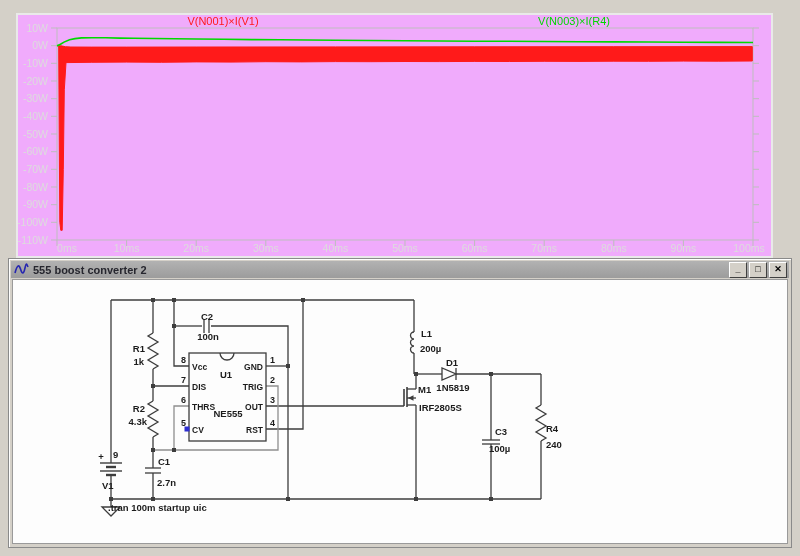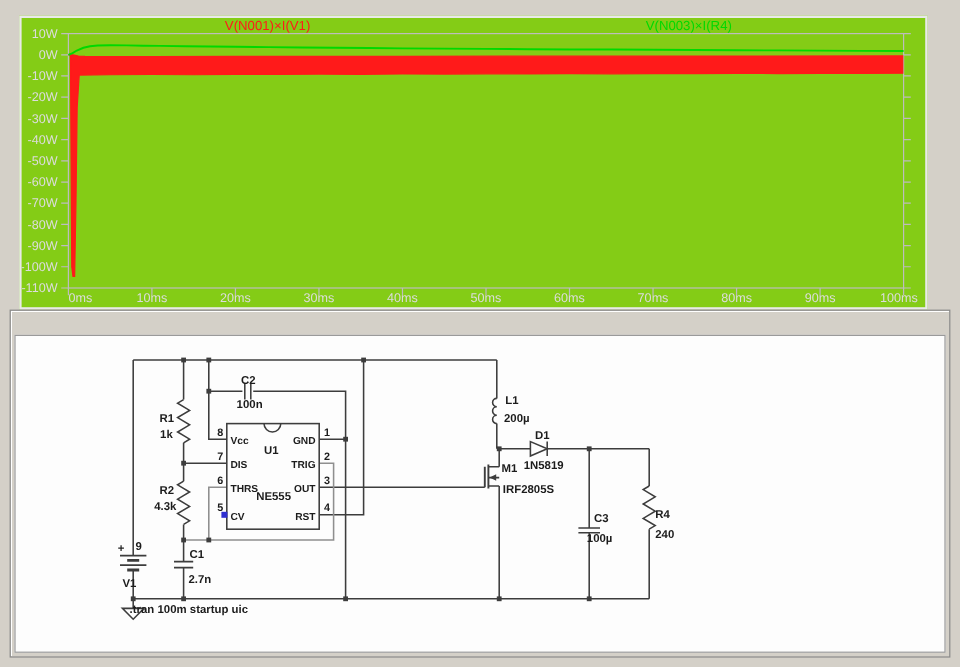--- a/index.html
+++ b/index.html
@@ -1,20 +1,20 @@
 <!DOCTYPE html>
 <html><head>
 <meta charset="utf-8">
 <style>
   html,body{margin:0;padding:0;}
   .screen{position:relative;width:800px;height:556px;background:#d4d0c8;overflow:hidden;
           font-family:"Liberation Sans",sans-serif;}
   
   .plot-panel{position:absolute;left:16px;top:13px;width:753px;height:241px;
-              background:#84cc16;border:2px solid #e9e9e9;}
+              background:#f0abfc;border:2px solid #e9e9e9;}
   .plot-panel svg{position:absolute;left:0;top:0;}
   text{font-family:"Liberation Sans",sans-serif;}
   .ticktext{fill:#dcdcdc;font-size:10.5px;}
   .tracelabel{font-size:11px;}
   
   .schem-window{position:absolute;left:8px;top:258px;width:782px;height:288px;
                 background:#d4d0c8;border:1px solid #8a8a8a;
                 box-shadow:inset 1px 1px 0 #ffffff;}
   .titlebar{position:absolute;left:2px;top:2px;right:2px;height:17px;
             background:linear-gradient(#b2b2b2,#9c9c9c);
@@ -125,20 +125,31 @@
           <polygon points="57.0,45.7 58.7,45.7 59.8,222.3 60.8,230.3 62.2,230.3 63.3,169.3 64.3,89.8 66.0,62.6 91.8,62.3 126.6,62.1 161.4,62.3 196.2,61.9 231.0,62.1 265.8,61.7 300.6,61.9 335.4,61.6 370.2,61.7 405.0,61.5 439.8,61.6 474.6,61.4 509.4,61.5 544.2,61.3 579.0,61.4 613.8,61.2 648.6,61.3 683.4,61.1 718.2,61.2 752.3,61.0 752.3,46.6 613.8,46.7 474.6,46.8 335.4,46.9 196.2,47.0 126.6,47.1 91.8,47.1 70.9,47.0 65.4,46.7 62.6,46.1 60.5,45.7" fill="#ff1a1a" stroke="#ff1a1a" stroke-width="1"></polygon>
           <polyline points="57.0,45.7 60.5,44.3 64.0,42.1 69.5,39.8 75.1,38.6 81.4,37.9 91.8,37.7 105.7,37.8 119.6,38.1 133.6,38.2 154.4,38.5 175.3,38.8 196.2,39.0 224.0,39.3 251.9,39.6 279.7,39.8 307.6,40.0 335.4,40.3 370.2,40.5 405.0,40.7 439.8,41.0 474.6,41.2 509.4,41.3 544.2,41.5 579.0,41.7 613.8,41.9 648.6,42.0 683.4,42.2 718.2,42.4 753.0,42.5" fill="none" stroke="#00d900" stroke-width="1.6"></polyline>
         </g>
 
       <text class="tracelabel" x="223" y="25" text-anchor="middle" fill="#ff1a1a">V(N001)×I(V1)</text>
       <text class="tracelabel" x="574" y="25" text-anchor="middle" fill="#00d900">V(N003)×I(R4)</text>
     </svg>
   </div>
 
   <div class="schem-window">
+    <div class="titlebar">
+      <svg class="title-icon" viewBox="0 0 15 13">
+        <path d="M1,10 C3,2 5,1 6.5,6 S9.5,12 11,5 S13,2 14,4" fill="none" stroke="#2525b0" stroke-width="1.6"></path>
+      </svg>
+      <span class="title-text">555 boost converter 2</span>
+      <div class="tbuttons">
+        <div class="tbtn">_</div>
+        <div class="tbtn">□</div>
+        <div class="tbtn">✕</div>
+      </div>
+    </div>
 
     <div class="canvas">
       <svg width="774" height="264" viewBox="12 279 774 264">
 
         <g class="wire">
 
           <path d="M110,299 H413"></path>
           <path d="M413,299 V331"></path>
           <path d="M413,352 V373"></path>
 

